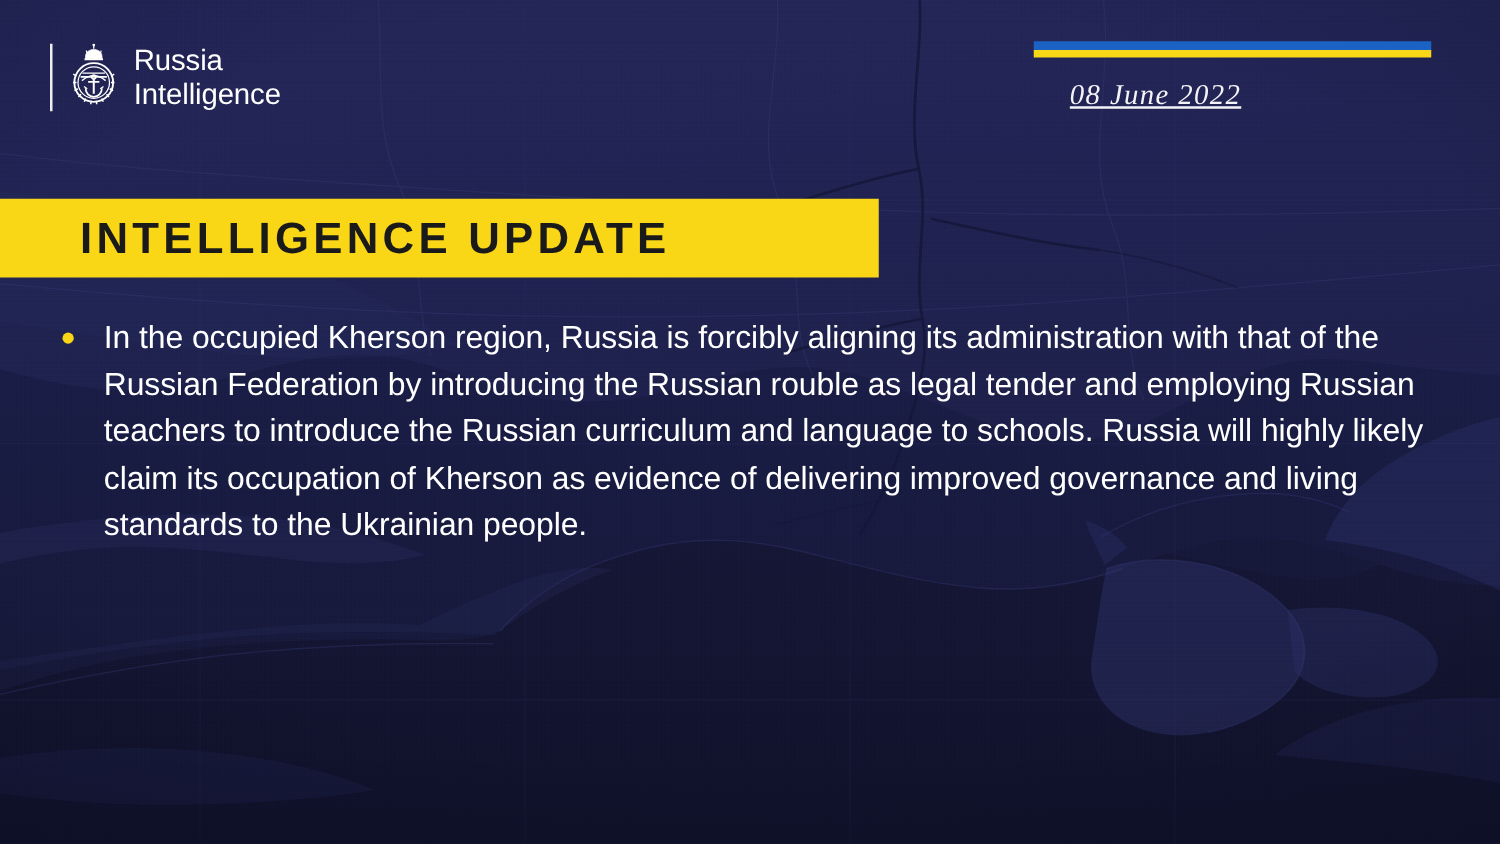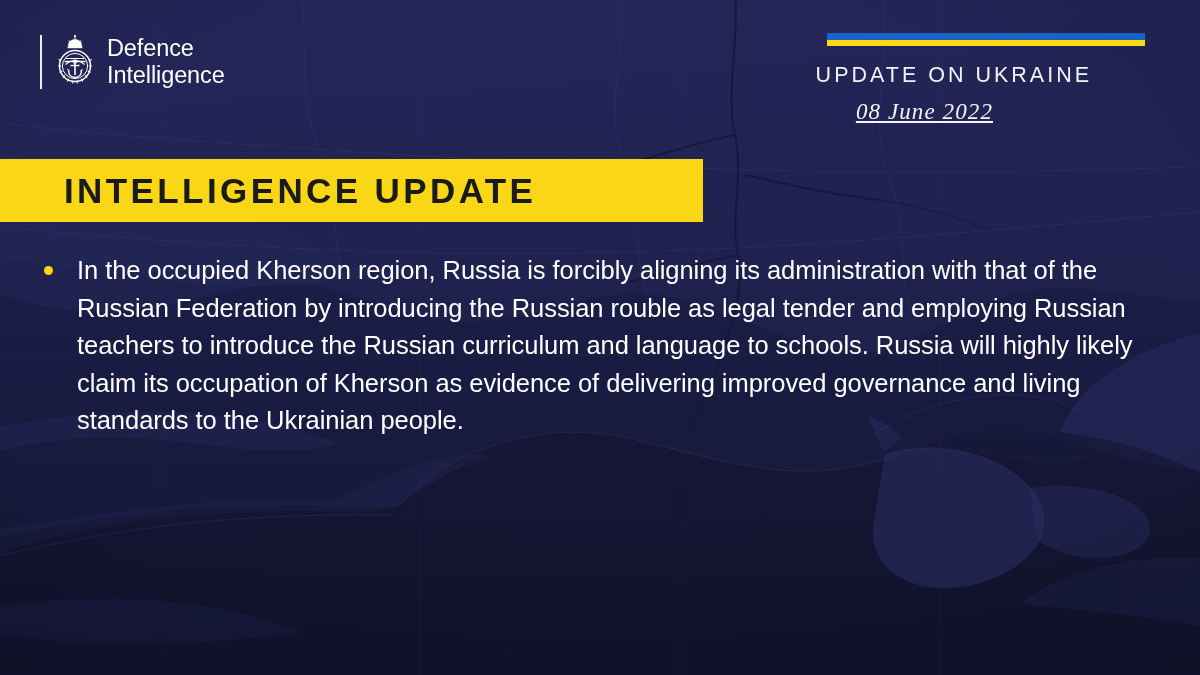--- a/index.html
+++ b/index.html
@@ -144,20 +144,21 @@
     white-space: nowrap;
   }
 
   
   #body-block {
     position: absolute;
     left: 44px;
     top: 252px;
     width: 1110px;
     display: flex;
+    justify-content: center;
   }
 
   #bullet-dot {
     width: 9px;
     height: 9px;
     border-radius: 50%;
     background: #f9d616;
     flex: none;
     margin-top: 14px;
     margin-right: 24px;
@@ -323,31 +324,30 @@
           <circle cx="22" cy="27.6" r="1.6" stroke-width="1.2"></circle>
           <path d="M17.5 31.5 L26.5 31.5" stroke-width="1.4"></path>
           <path d="M15.5 36.5 C15.5 40.8 18.4 43.4 22 43.4
                    C25.6 43.4 28.5 40.8 28.5 36.5" stroke-width="1.4"></path>
           <path d="M14.2 35.2 L16.8 37 M29.8 35.2 L27.2 37" stroke-width="1"></path>
         </g>
       </svg>
     </div>
 
     <div id="logo-wordmark">
-      <div>Defence</div>
+      <div>Russia</div>
       <div>Intelligence</div>
     </div>
   </div>
 
   <div id="header-right">
     <div id="flag-bar">
       <div id="flag-blue"></div>
       <div id="flag-yellow"></div>
     </div>
-    <div id="update-title">UPDATE ON UKRAINE</div>
     <div id="update-date">08 June 2022</div>
   </div>
 
   <div id="banner">
     <div id="banner-text">INTELLIGENCE UPDATE</div>
   </div>
 
   <div id="body-block">
     <div id="bullet-dot"></div>
     <div id="body-text">In the occupied Kherson region, Russia is forcibly aligning its administration with that of the Russian Federation by introducing the Russian rouble as legal tender and employing Russian teachers to introduce the Russian curriculum and language to schools. Russia will highly likely claim its occupation of Kherson as evidence of delivering improved governance and living standards to the Ukrainian people.</div>

